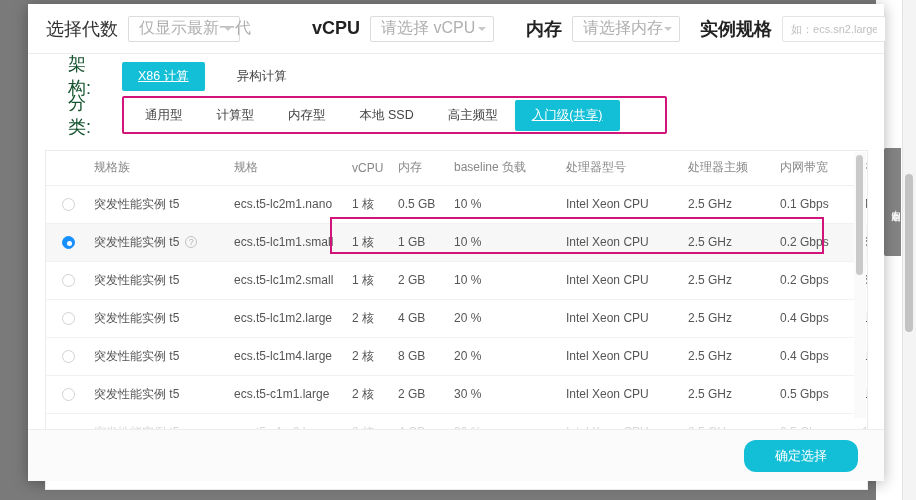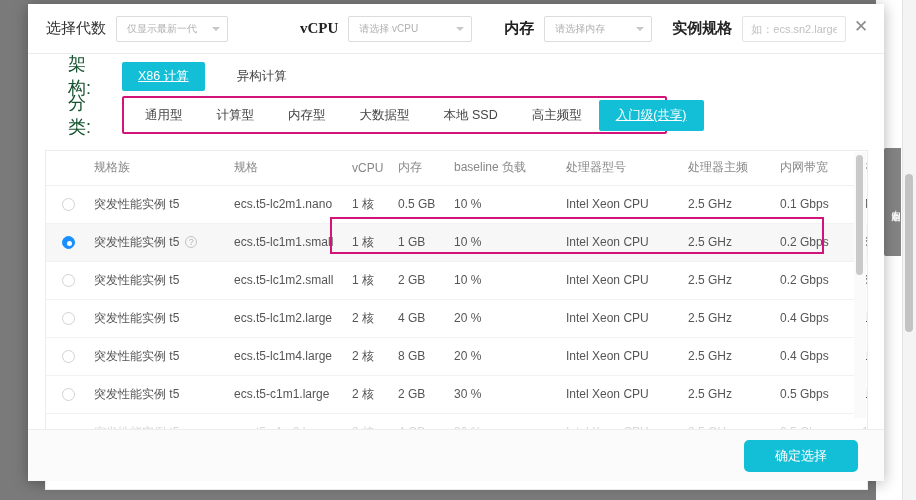--- a/index.html
+++ b/index.html
@@ -62,26 +62,26 @@
     width: 22px; height: 22px; cursor: pointer;
     color: #8c8c8c; font-size: 17px; line-height: 22px; text-align: center;
   }
 
   
   .filter-bar {
     position: relative; height: 50px;
     border-bottom: 1px solid #ebebeb;
     display: flex; align-items: center; padding-left: 18px;
   }
-  .f-label { font-size: 15px; color: #333; margin-right: 10px; white-space: nowrap; font-family: Liberation Serif, serif; }
+  .f-label { font-size: 18px; color: #333; margin-right: 10px; white-space: nowrap; }
   .f-label.bold { font-weight: bold; color: #222; }
   .f-select {
     position: relative; height: 26px; border: 1px solid #dcdcdc; border-radius: 2px;
     background: #fff; display: flex; align-items: center;
-    padding: 0 22px 0 10px; font-size: 10px; color: #b0b0b0; cursor: pointer;
+    padding: 0 22px 0 10px; font-size: 16px; color: #b0b0b0; cursor: pointer;
     white-space: nowrap;
   }
   .f-select .caret {
     position: absolute; right: 7px; top: 50%; margin-top: -2px;
     width: 0; height: 0; border-left: 4px solid transparent;
     border-right: 4px solid transparent; border-top: 4px solid #c8c8c8;
   }
   .sel-gen { width: 112px; margin-right: 72px; }
   .sel-vcpu { width: 124px; margin-right: 32px; }
   .sel-mem  { width: 108px; margin-right: 20px; }
@@ -176,21 +176,21 @@
   
   .footer {
     position: absolute; left: 0; bottom: 0; width: 856px; height: 52px;
     background: #fbfbfb; border-top: 1px solid #ededed;
     display: flex; align-items: center; padding: 0 26px 0 26px;
   }
   .footer-text { font-size: 12.5px; color: #666; }
   .footer-text b { color: #444; font-weight: normal; }
   .confirm-btn {
     margin-left: auto; background: #13bfd6; color: #fff; border: none;
-    width: 114px; height: 32px; font-size: 13px; border-radius: 5px;
+    width: 114px; height: 32px; font-size: 13px; border-radius: 12px;
     cursor: pointer; font-family: inherit;
   }
 </style>
 </head>
 <body>
 
 <div class="bg-page">
   <div class="bg-right-strip"></div>
   <div class="bg-vtab">内定制单</div>
 </div>
@@ -233,21 +233,20 @@
       <div class="pill">异构计算</div>
     </div>
   </div>
 
   <div class="cat-row">
     <span class="row-label">分类:</span>
     <div class="cat-box">
       <div class="pill">通用型</div>
       <div class="pill">计算型</div>
       <div class="pill">内存型</div>
-      <div class="pill">大数据型</div>
       <div class="pill">本地 SSD</div>
       <div class="pill">高主频型</div>
       <div class="pill active">入门级(共享)</div>
     </div>
   </div>
 
   <div class="table-wrap">
     <table>
       <thead>
         <tr>

